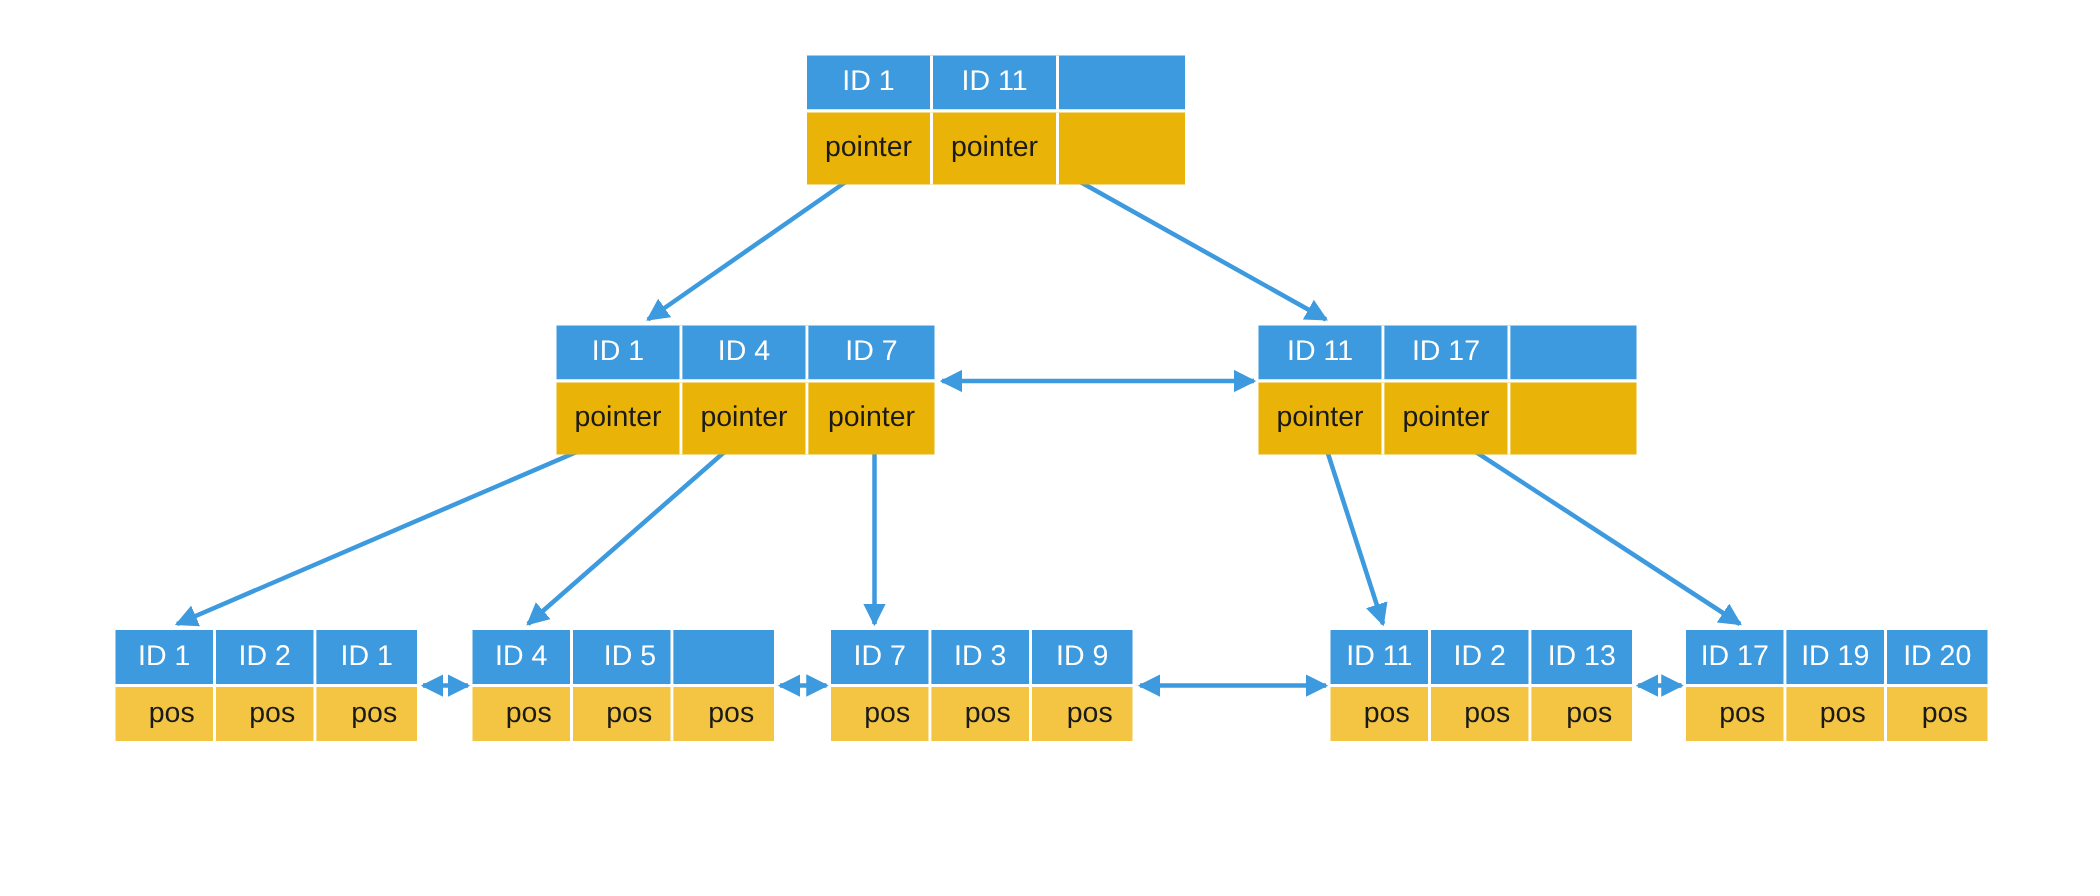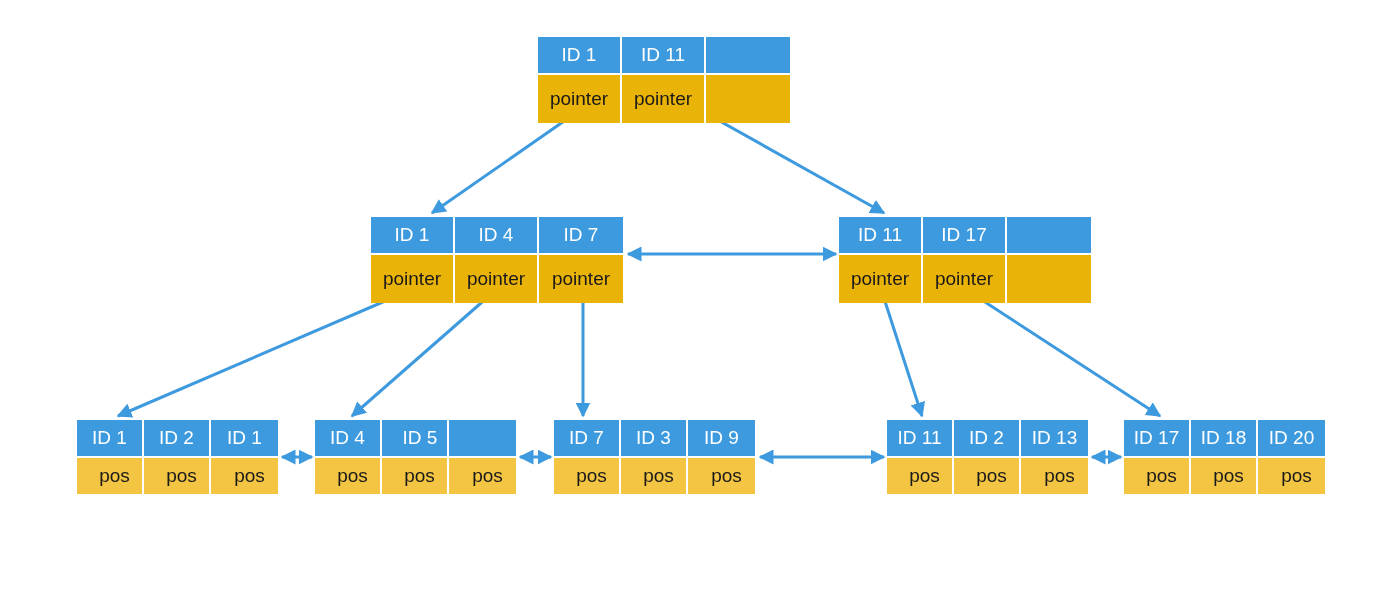--- a/index.html
+++ b/index.html
@@ -192,21 +192,21 @@
         <div class="gap-row"></div>
         <div class="node-row">
           <div class="cell pos-cell" style="width: 67px;">pos</div>
           <div class="cell pos-cell" style="width: 67px;">pos</div>
           <div class="cell pos-cell" style="width: 67px;">pos</div>
         </div>
       </div>
       <div class="node leaf" style="left: 1124px; top: 420px;">
         <div class="node-row">
           <div class="cell key-cell" style="width: 67px;">ID 17</div>
-          <div class="cell key-cell" style="width: 67px;">ID 18</div>
+          <div class="cell key-cell" style="width: 67px;">ID 19</div>
           <div class="cell key-cell" style="width: 67px;">ID 20</div>
         </div>
         <div class="gap-row"></div>
         <div class="node-row">
           <div class="cell pos-cell" style="width: 67px;">pos</div>
           <div class="cell pos-cell" style="width: 67px;">pos</div>
           <div class="cell pos-cell" style="width: 67px;">pos</div>
         </div>
       </div>
     </div>

